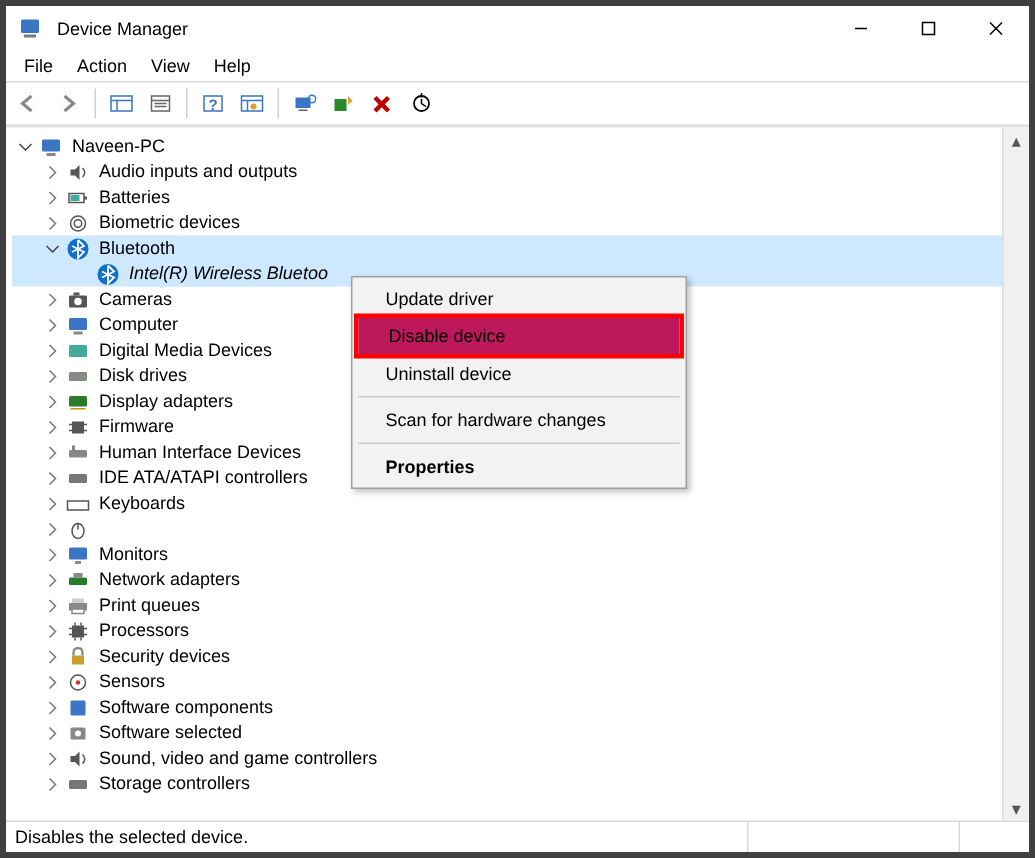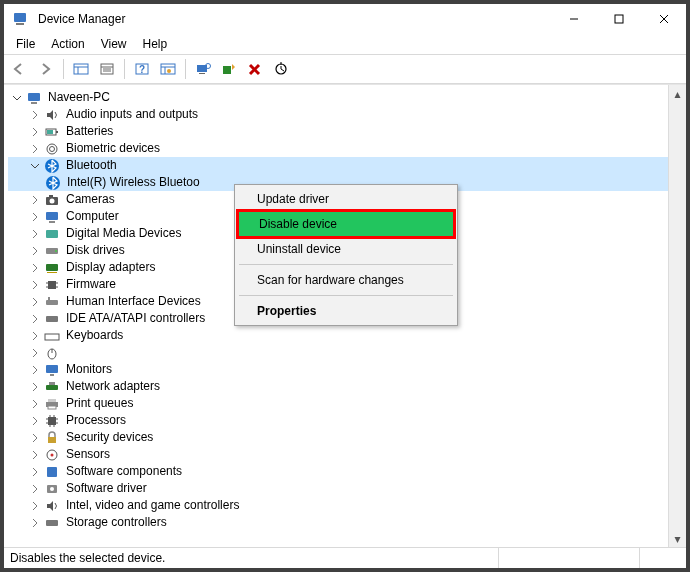--- a/index.html
+++ b/index.html
@@ -26,27 +26,27 @@
   .scroll-arrow{height:17px;display:flex;align-items:center;justify-content:center;color:#555;}
   .row{display:flex;align-items:center;height:17px;line-height:17px;}
   .exp{width:14px;height:14px;display:flex;align-items:center;justify-content:center;margin-right:2px;color:#666;}
   .exp svg{display:block;}
   .icon{width:16px;height:16px;margin-right:4px;display:flex;align-items:center;justify-content:center;}
   .label{padding:0 2px;}
   .selected{background:#cde8ff;}
   .selected .label{background:#cde8ff;}
   .ind0{padding-left:2px;}
   .ind1{padding-left:20px;}
-  .ind2{padding-left:21px;}
+  .ind2{padding-left:40px;font-style:italic;}
   
   .ctxmenu{position:absolute;left:230px;top:180px;width:218px;background:#f2f2f2;border:1px solid #a0a0a0;box-shadow:2px 2px 4px rgba(0,0,0,0.25);padding:2px;font-size:12px;}
   .ctx-item{height:24px;display:flex;align-items:center;padding:0 20px;}
   .ctx-sep{height:1px;margin:3px 2px;background:#c9c9c9;}
   .ctx-highlight-box{border:3px solid #ff0000;margin:-2px -1px;}
-  .ctx-highlight-box .ctx-item{background:#22c55e;}
+  .ctx-highlight-box .ctx-item{background:#be185d;}
   .ctx-bold{font-weight:600;}
   
   .statusbar{height:20px;border-top:1px solid #d9d9d9;display:flex;align-items:center;padding:0 6px;font-size:12px;color:#000;background:#fff;}
   .stat-divider{border-left:1px solid #d9d9d9;height:100%;margin-left:auto;width:140px;}
   .stat-divider2{border-left:1px solid #d9d9d9;height:100%;width:40px;}
 </style>
 </head>
 <body>
 
 <div class="window">
@@ -518,36 +518,36 @@
             <svg width="10" height="10">
               <path d="M3 1 L7 5 L3 9" fill="none" stroke="#777"></path>
             </svg>
           </span>
         <span class="icon">
             <svg width="16" height="16">
               <rect x="3" y="4" width="10" height="8" fill="#888" rx="1"></rect>
               <circle cx="8" cy="8" r="2" fill="#fff"></circle>
             </svg>
           </span>
-        <span class="label">Software driver</span>
+        <span class="label">Software selected</span>
       </div>
 
       <div class="row ind1">
         <span class="exp">
             <svg width="10" height="10">
               <path d="M3 1 L7 5 L3 9" fill="none" stroke="#777"></path>
             </svg>
           </span>
         <span class="icon">
             <svg width="16" height="16">
               <path d="M3 6 L6 6 L9 3 L9 13 L6 10 L3 10 Z" fill="#555"></path>
               <path d="M11 5 Q14 8 11 11" fill="none" stroke="#555"></path>
             </svg>
           </span>
-        <span class="label">Intel, video and game controllers</span>
+        <span class="label">Sound, video and game controllers</span>
       </div>
 
       <div class="row ind1">
         <span class="exp">
             <svg width="10" height="10">
               <path d="M3 1 L7 5 L3 9" fill="none" stroke="#777"></path>
             </svg>
           </span>
         <span class="icon">
             <svg width="16" height="16">

